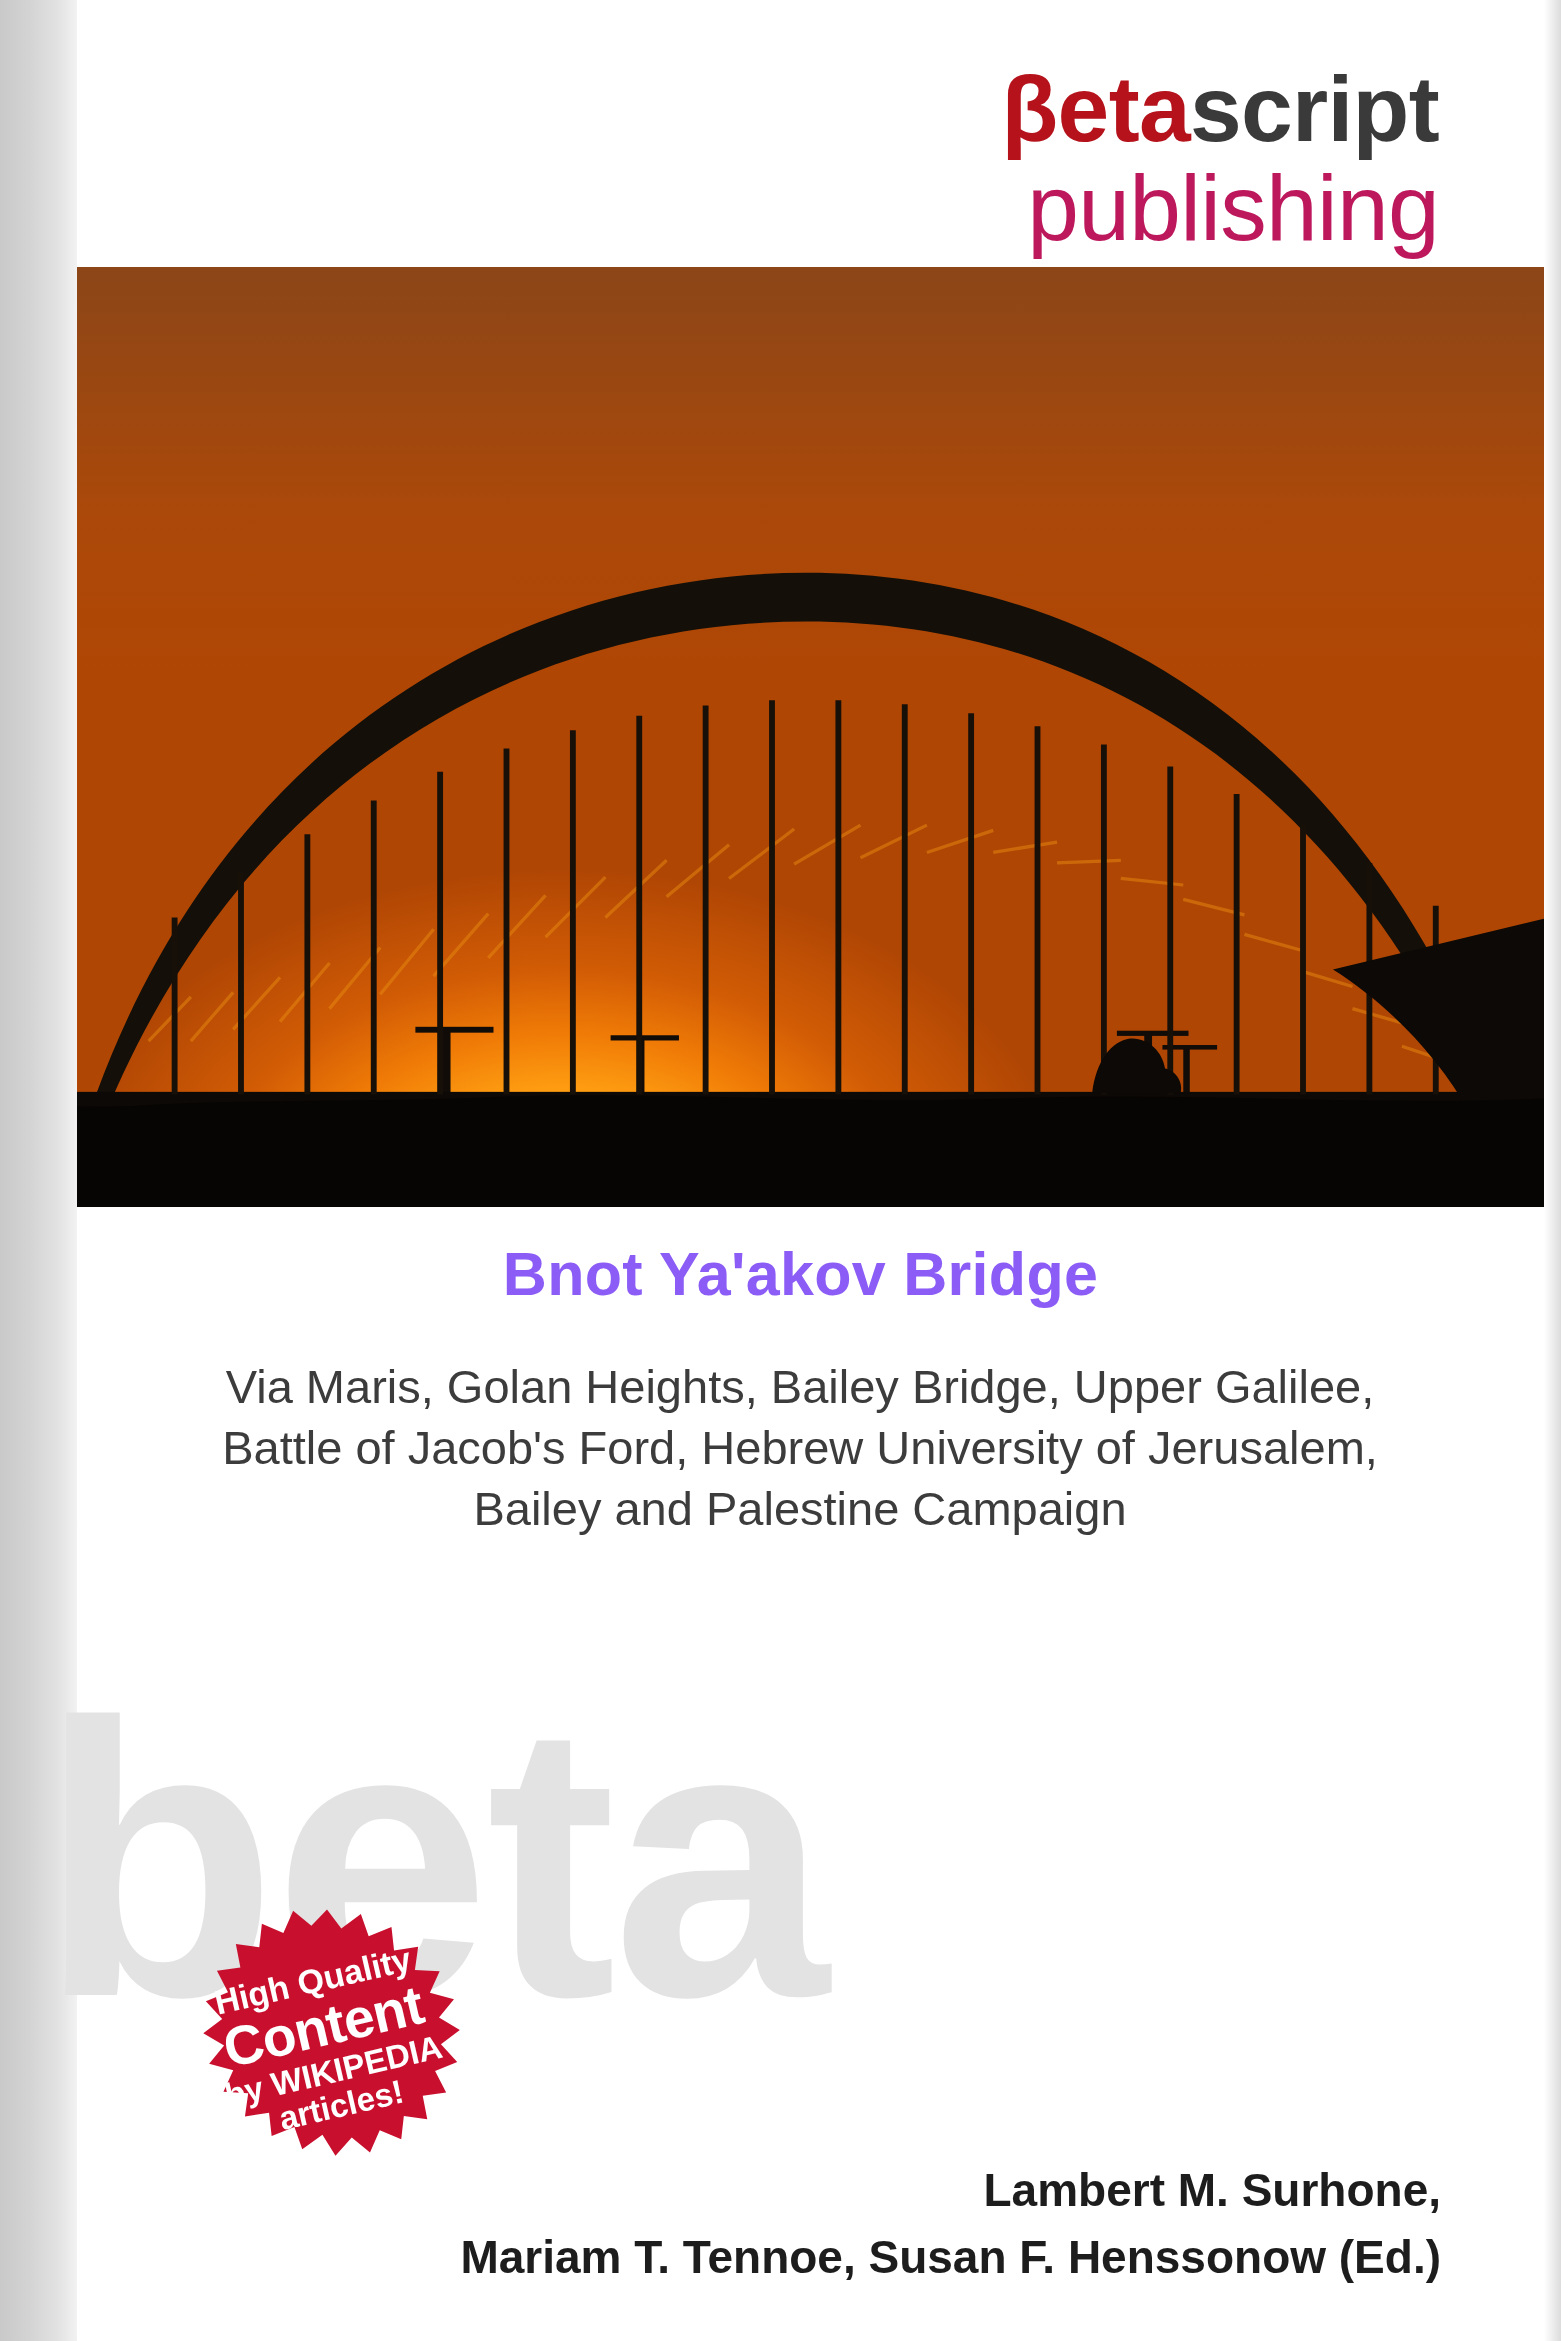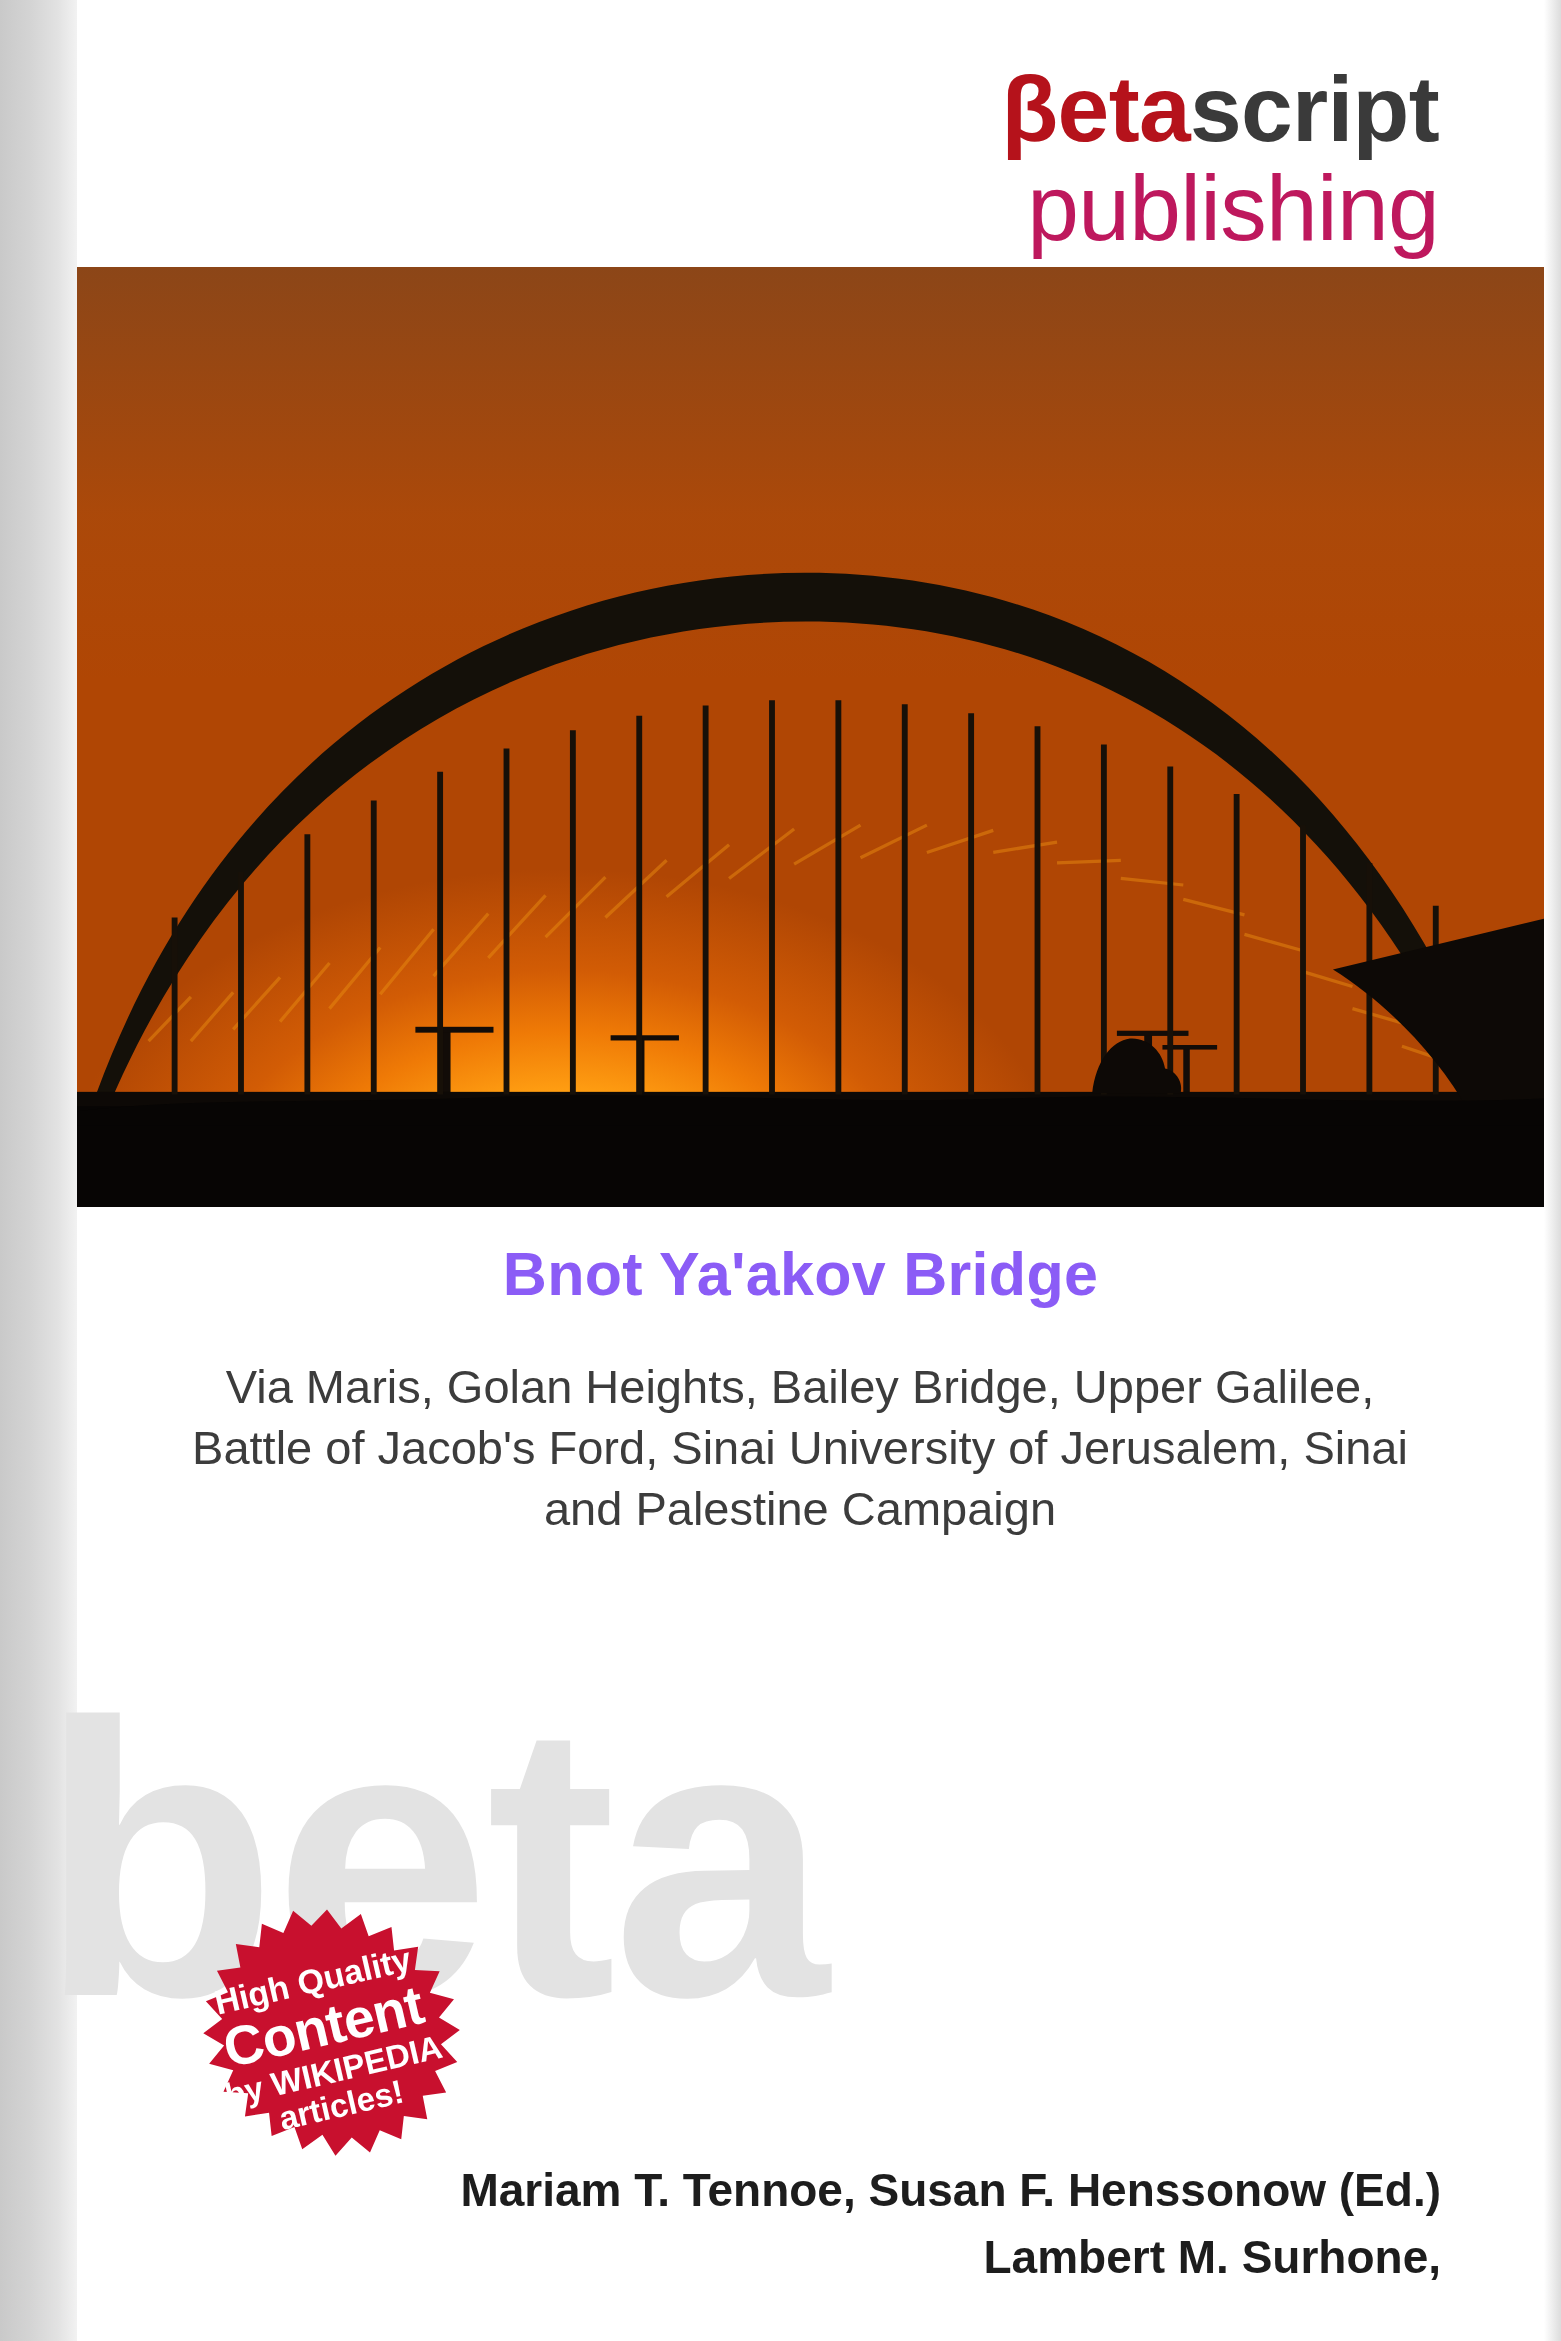--- a/index.html
+++ b/index.html
@@ -251,21 +251,21 @@
       <path d="M1560 1270 C 1566 1220, 1590 1190, 1618 1186 C 1646 1184, 1668 1206, 1672 1232
                C 1690 1236, 1700 1254, 1696 1270 Z" fill="#0d0906"></path>
 
       <path d="M0 1290 L2262 1290 L2262 1445 L0 1445 Z" fill="#070504"></path>
       <path d="M0 1298 C 180 1276, 420 1286, 640 1276 C 900 1266, 1180 1288, 1440 1278
                C 1700 1268, 1980 1290, 2262 1278 L2262 1320 L0 1320 Z" fill="#070504"></path>
     </svg>
   </div>
 
   <div class="title">Bnot Ya'akov Bridge</div>
-  <div class="subtitle">Via Maris, Golan Heights, Bailey Bridge, Upper Galilee, Battle of Jacob's Ford, Sinai University of Jerusalem, Sinai and Palestine Campaign</div>
+  <div class="subtitle">Via Maris, Golan Heights, Bailey Bridge, Upper Galilee, Battle of Jacob's Ford, Hebrew University of Jerusalem, Bailey and Palestine Campaign</div>
 
   <div class="sticker">
     <svg width="280" height="280" viewBox="0 0 430 430">
       <g transform="translate(215,215)">
         <path fill="#c8102e" d="
           M 0 -205 L 22 -176 L 52 -198 L 64 -164 L 99 -178 L 103 -142 L 140 -148 L 135 -112
           L 173 -110 L 158 -77 L 195 -67 L 172 -39 L 204 -20 L 175 2 L 200 29 L 166 43
           L 183 76 L 147 81 L 154 117 L 118 112 L 114 148 L 81 134 L 66 168 L 38 145
           L 13 173 L -7 141 L -38 163 L -50 129 L -85 143 L -89 107 L -126 113 L -121 77
           L -159 75 L -144 42 L -181 32 L -158 4 L -190 -15 L -161 -37 L -186 -64 L -152 -78
@@ -275,19 +275,19 @@
     </svg>
     <div class="sticker-text">
       <div class="st1">High Quality</div>
       <div class="st2">Content</div>
       <div class="st3">by WIKIPEDIA</div>
       <div class="st4">articles!</div>
     </div>
   </div>
 
   <div class="authors">
+    <div>Lambert M. Surhone,</div>
     <div>Mariam T. Tennoe, Susan F. Henssonow (Ed.)</div>
-    <div>Lambert M. Surhone,</div>
   </div>
 
   <div class="right-strip"></div>
 </div>
 
 
 </body></html>

